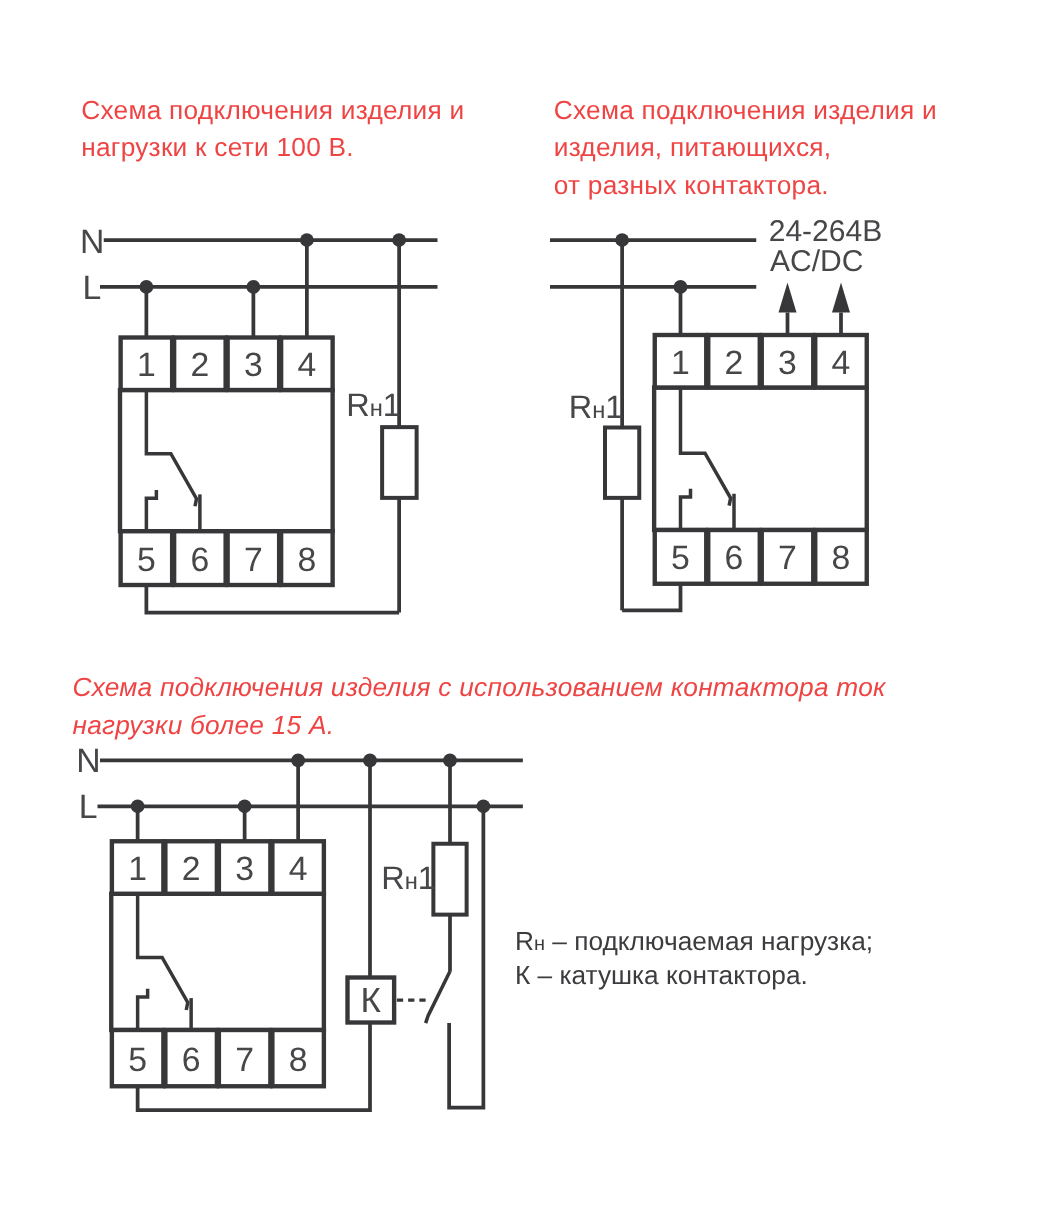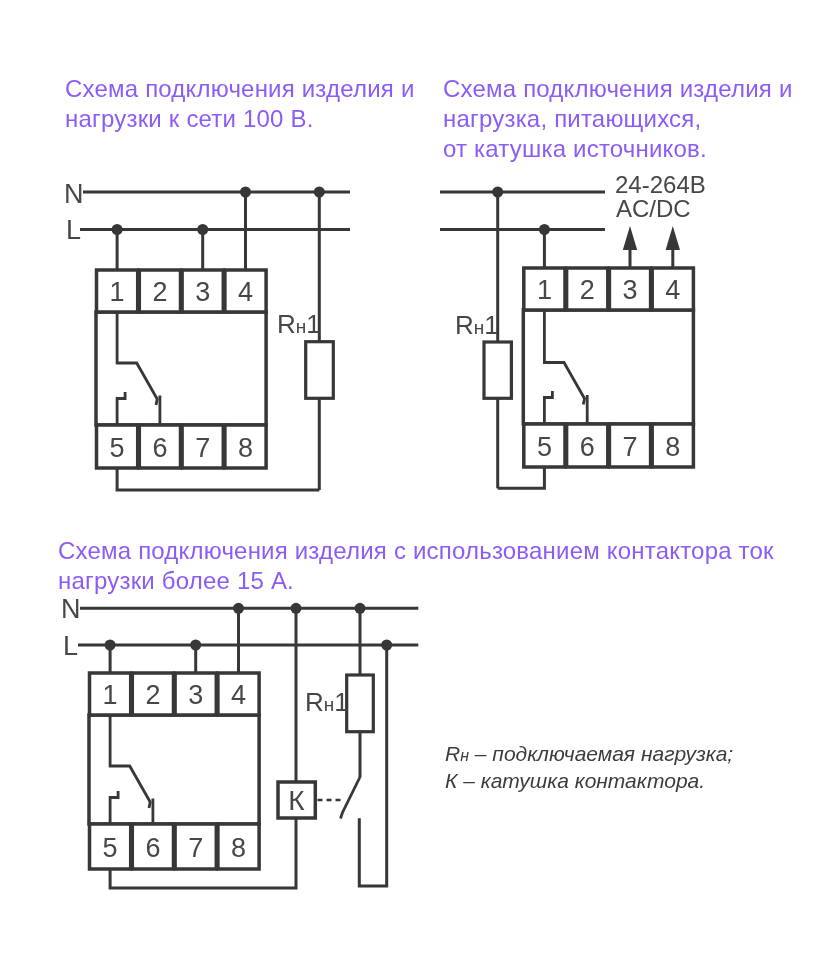--- a/index.html
+++ b/index.html
@@ -4,30 +4,29 @@
 <style>
   html,body{margin:0;padding:0;background:#ffffff;}
   body{
     position:relative;
     width:831px;height:970px;
     font-family:"Liberation Sans", sans-serif;
     overflow:hidden;
   }
   .title{
     position:absolute;
-    font-size:24px;
+    font-size:21px;
     line-height:30px;
-    color:#8b5cf6;
+    color:#ef4444;
     letter-spacing:0.2px;
     white-space:nowrap;
   }
   .legend{
     position:absolute;
-    left:445px;top:741px;
-    font-style:italic;
+    left:412px;top:741px;
     font-size:21px;
     line-height:25px;
     color:#3c3c3f;
     white-space:nowrap;
   }
   .legend .subsmall{font-size:16px;}
   svg{position:absolute;left:0;top:0;}
   svg text{
     font-family:"Liberation Sans", sans-serif;
     fill:#47474a;
@@ -37,25 +36,25 @@
 </head>
 <body>
 
 <div class="title" style="left:65px;top:74px;">
   <div>Схема подключения изделия и</div>
   <div>нагрузки к сети 100 В.</div>
 </div>
 
 <div class="title" style="left:443px;top:74px;">
   <div>Схема подключения изделия и</div>
-  <div>нагрузка, питающихся,</div>
-  <div>от катушка источников.</div>
-</div>
-
-<div class="title" style="left:58px;top:536px;">
+  <div>изделия, питающихся,</div>
+  <div>от разных контактора.</div>
+</div>
+
+<div class="title" style="left:58px;top:536px;font-style:italic;">
   <div>Схема подключения изделия с использованием контактора ток</div>
   <div>нагрузки более 15 А.</div>
 </div>
 
 <div class="legend">
   <div><span>R</span><span class="subsmall">н</span><span> – подключаемая нагрузка;</span></div>
   <div>К – катушка контактора.</div>
 </div>
 
 <svg width="831" height="970" viewBox="0 0 831 970">

